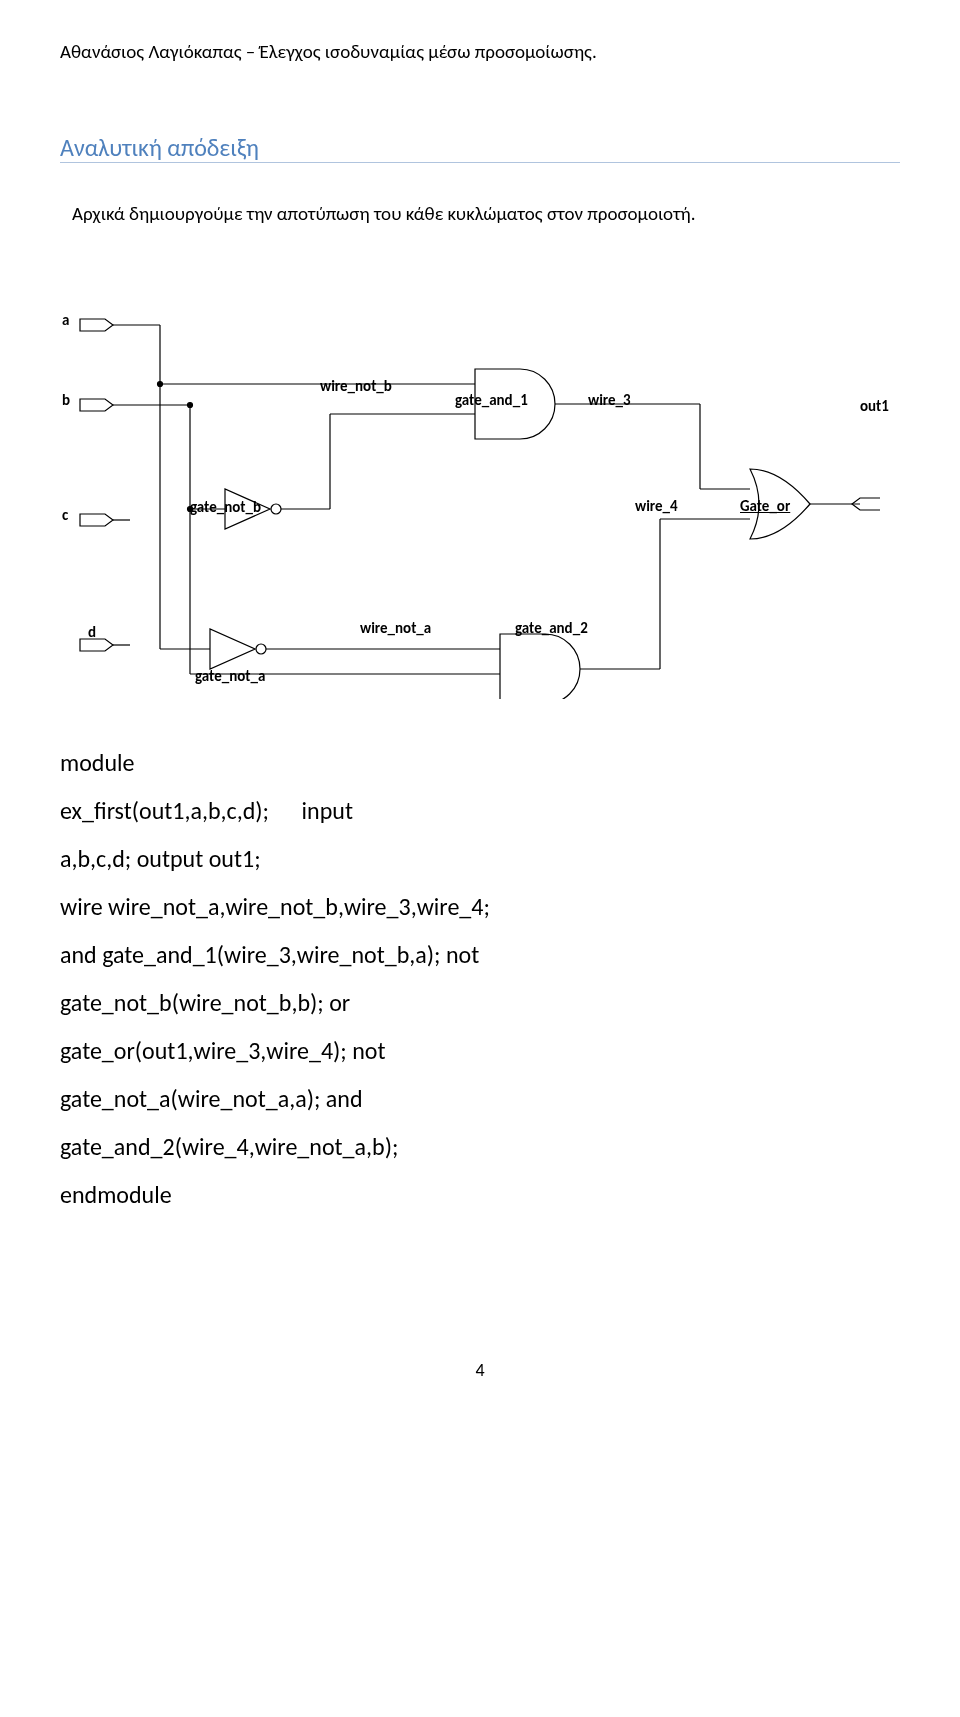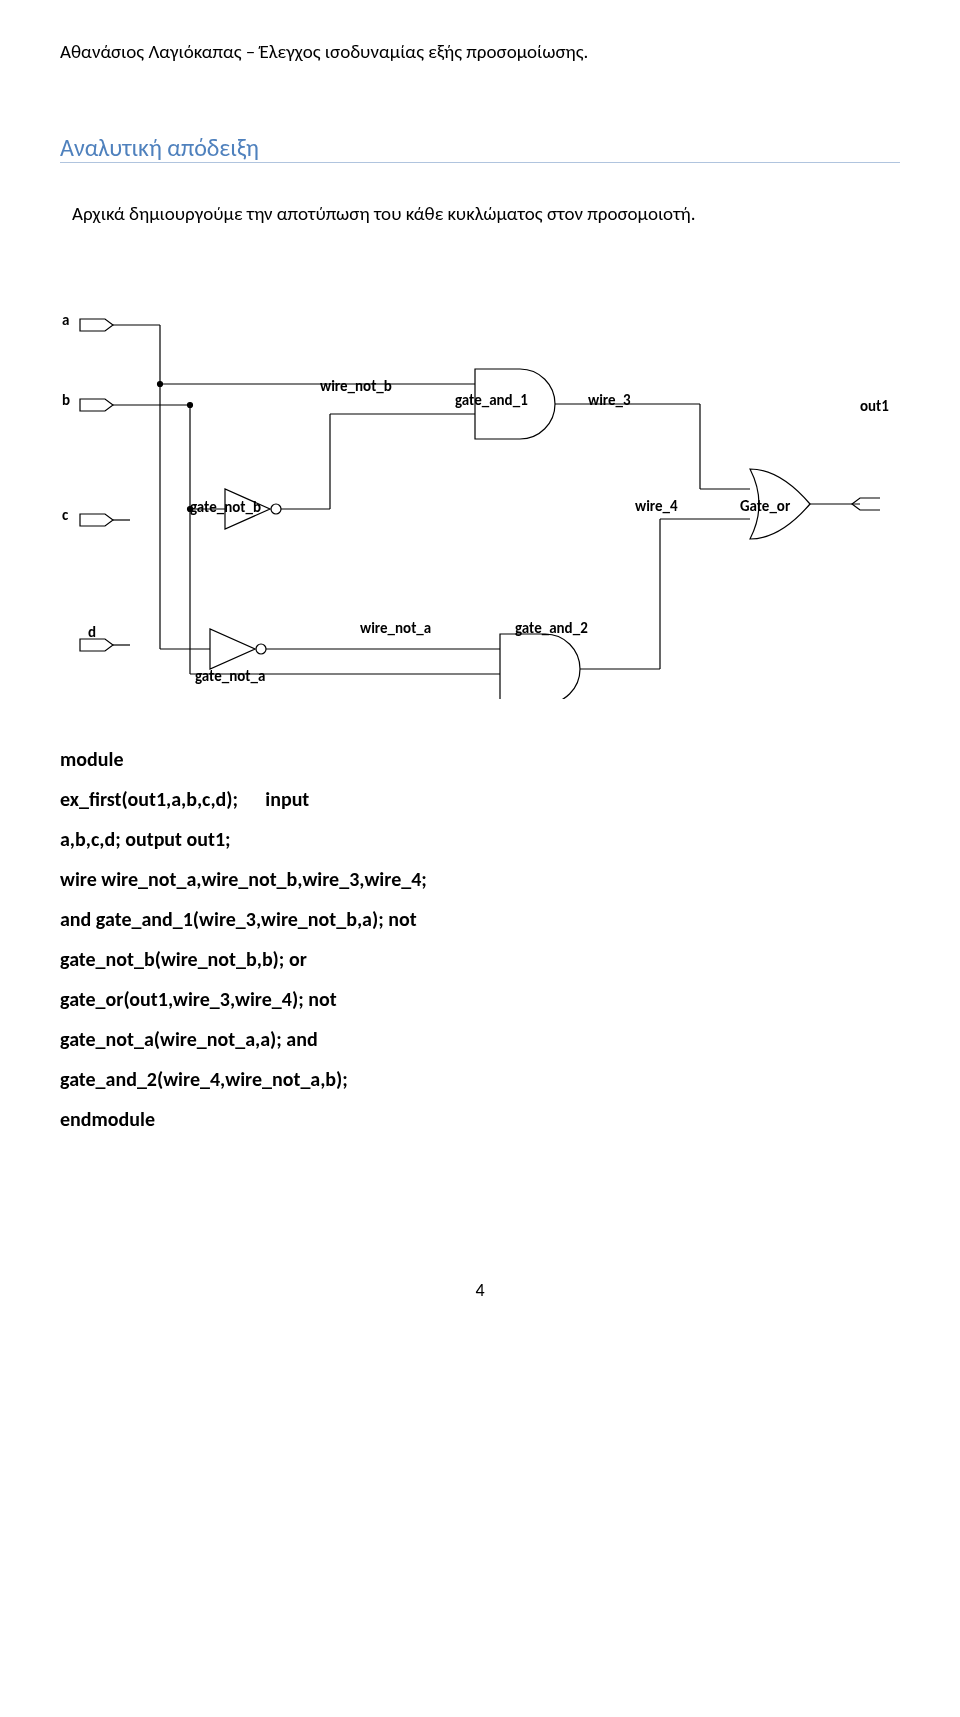--- a/index.html
+++ b/index.html
@@ -37,39 +37,39 @@
     width: 820px;
     height: 420px;
     margin: 50px 0 40px 0;
   }
   .dlabel {
     position: absolute;
     font-size: 15px;
     font-weight: bold;
   }
   .code-block {
-    font-size: 20px;
-    font-weight: bold;
+    font-size: 24px;
+    font-weight: normal;
     line-height: 2.0;
     margin-top: 13px;
   }
   .code-block .kw { display:inline-block; }
   .page-num {
     text-align: center;
     font-size: 18px;
     margin-top: 140px;
   }
   sub { font-size: 0.7em; }
 </style>
 </head>
 <body>
 
 <div class="page">
 
-  <div class="header-line">Αθανάσιος Λαγιόκαπας – Έλεγχος ισοδυναμίας εξής προσομοίωσης.</div>
+  <div class="header-line">Αθανάσιος Λαγιόκαπας – Έλεγχος ισοδυναμίας μέσω προσομοίωσης.</div>
 
   <div class="section-title">Αναλυτική απόδειξη</div>
   <hr class="section-rule">
 
   <p class="body-text">Αρχικά δημιουργούμε την αποτύπωση του κάθε κυκλώματος στον προσομοιοτή.</p>
 
   <div class="diagram">
     <svg width="820" height="420" viewBox="0 0 820 420">
       <g stroke="#000" stroke-width="1.2" fill="none">
 
@@ -141,21 +141,21 @@
     <div class="dlabel" style="left:2px; top:112px;">b</div>
     <div class="dlabel" style="left:2px; top:227px;">c</div>
     <div class="dlabel" style="left:28px; top:344px;">d</div>
 
     <div class="dlabel" style="left:260px; top:98px;">wire_not_b</div>
     <div class="dlabel" style="left:130px; top:198px;margin-top:21px;">gate_not_b</div>
     <div class="dlabel" style="left:395px; top:112px;">gate_and_1</div>
     <div class="dlabel" style="left:528px; top:112px;">wire_3</div>
     <div class="dlabel" style="left:800px; top:118px;">out1</div>
     <div class="dlabel" style="left:575px; top:218px;">wire_4</div>
-    <div class="dlabel" style="left:680px; top:218px;">Gate_or</div>
+    <div class="dlabel" style="left:680px; top:218px;text-decoration:underline;">Gate_or</div>
     <div class="dlabel" style="left:135px; top:388px;">gate_not_a</div>
     <div class="dlabel" style="left:300px; top:340px;">wire_not_a</div>
     <div class="dlabel" style="left:455px; top:340px;">gate_and_2</div>
   </div>
 
   <div class="code-block">
     <div>module</div>
     <div>
       <span class="kw">ex_first(out1,a,b,c,d);</span>&nbsp;&nbsp;&nbsp;&nbsp;&nbsp;
       <span class="kw">input</span>

